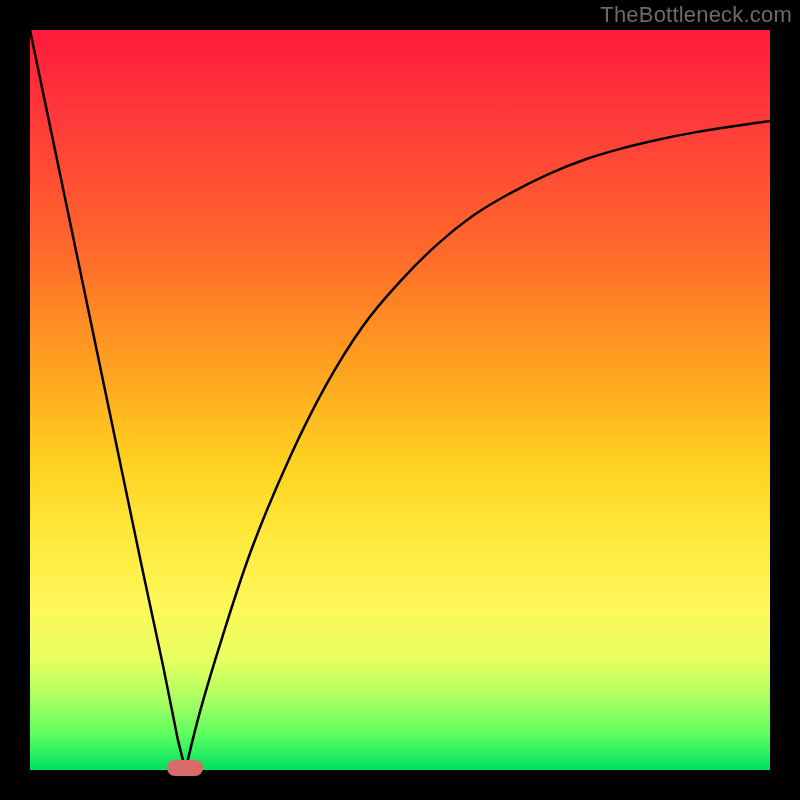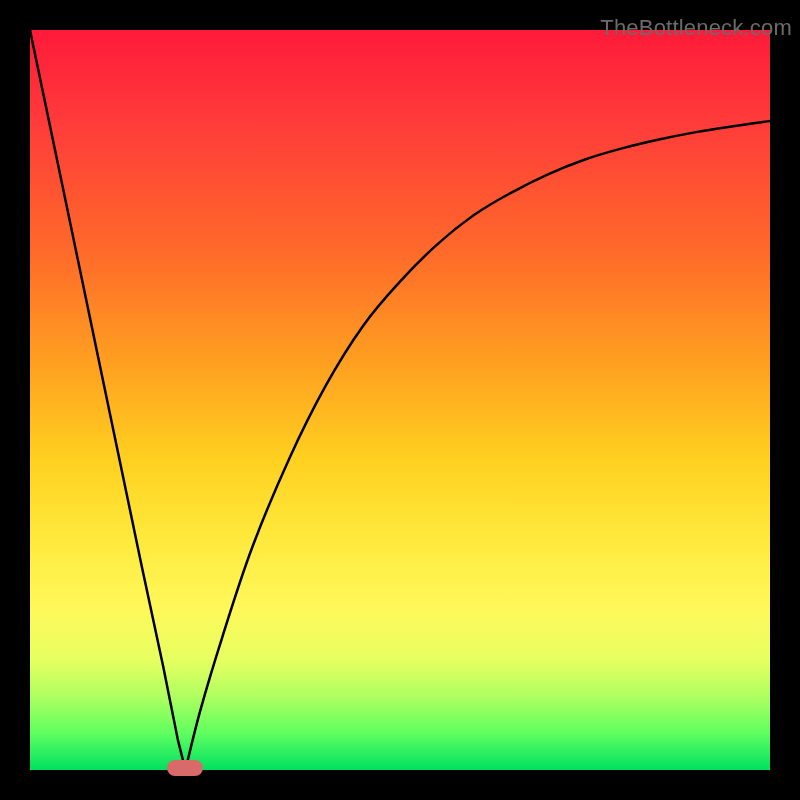--- a/index.html
+++ b/index.html
@@ -18,21 +18,20 @@
   }
   .attribution {
     position: absolute;
     top: 2px;
     right: 8px;
     color: #6b6b6b;
     font-size: 22px;
     font-weight: 500;
     letter-spacing: 0.2px;
     z-index: 50;
-    margin-top: 13px;
   }
   .plot {
     position: absolute;
     left: 30px;
     top: 30px;
     width: 740px;
     height: 740px;
     
     background: linear-gradient(to bottom,
       #ff1a3a 0%,

